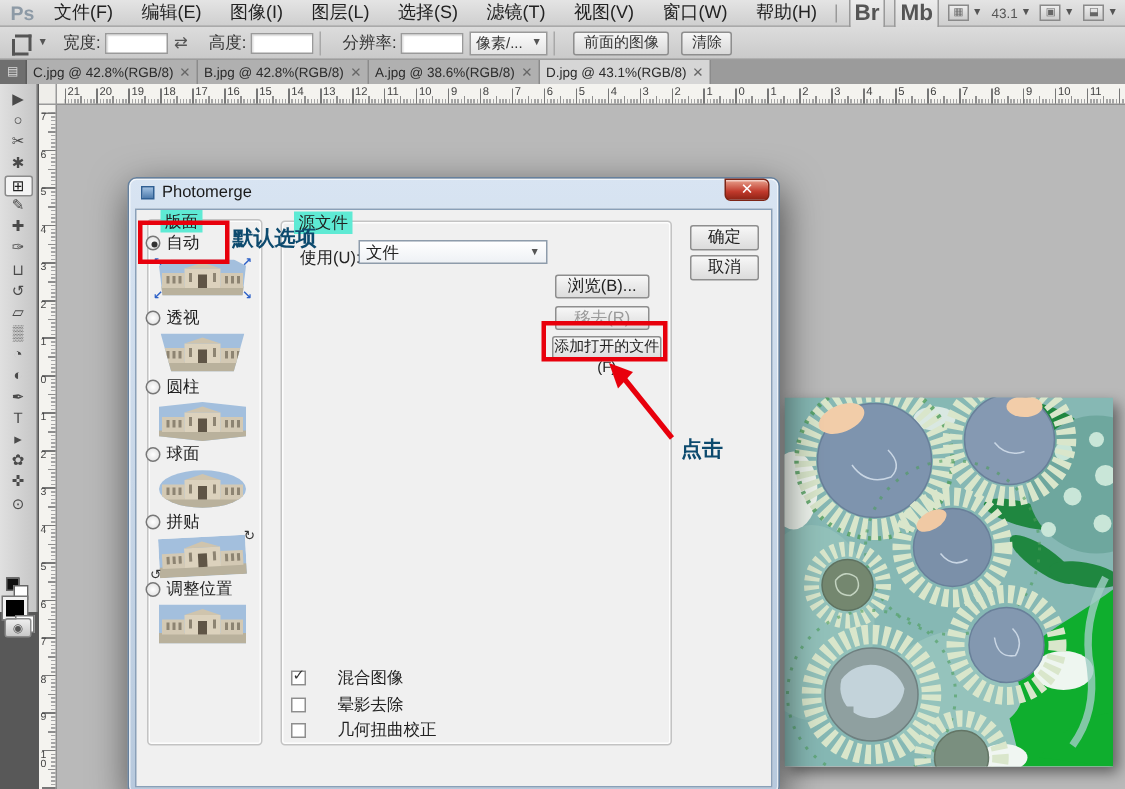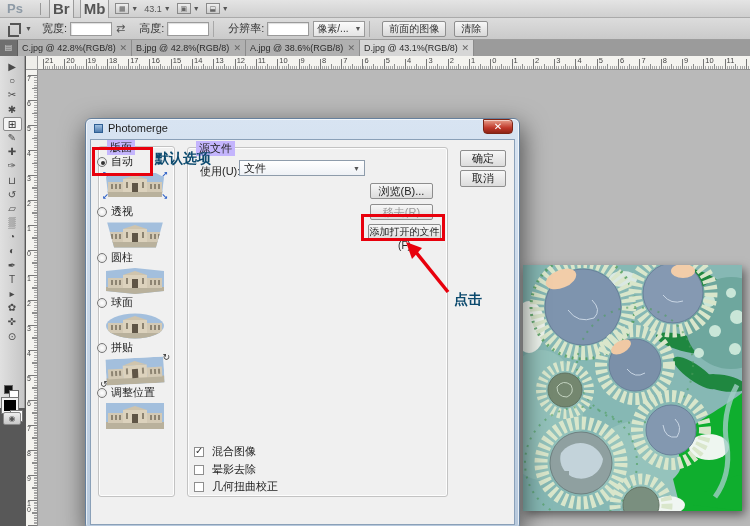--- a/index.html
+++ b/index.html
@@ -95,21 +95,21 @@
   .pm-title { position:absolute; left:8px; top:3px; display:flex; align-items:center; gap:5px;
     font-size:11px; color:#1a1a1a; }
   .pm-title-icon { width:9px; height:9px; background:linear-gradient(#9fc0e2,#4f7cad); border:1px solid #2f5f93; }
   .pm-close { position:absolute; right:6px; top:0; width:30px; height:15px;
     background:linear-gradient(#e8a08c,#c0392b 60%,#8e2416); border:1px solid #7c2516;
     border-radius:0 4px 4px 4px; color:#fff; font-size:10px; font-weight:bold; text-align:center; line-height:14px;
     box-shadow:inset 0 1px 0 rgba(255,255,255,.5); }
   .pm-client { position:absolute; left:4px; top:20px; right:4px; bottom:4px; background:#f0f0f0;
     border:1px solid #8aa0b8; font-size:11px; color:#222; }
   .groupbox { position:absolute; border:1px solid #c3c3c3; border-radius:3px; box-shadow:inset 0 0 0 1px #fdfdfd; }
-  .group-label { position:absolute; top:-7px; left:8px; background:#c4b5fd; padding:0 3px; font-size:11px; }
+  .group-label { position:absolute; top:-7px; left:8px; background:#5eead4; padding:0 3px; font-size:11px; }
   .gb-layout { left:7px; top:6px; width:77px; height:351px; }
   .gb-source { left:96px; top:7px; width:261px; height:350px; }
   .pm-option { position:absolute; left:6px; width:68px; }
   .radio { display:inline-block; width:10px; height:10px; border:1px solid #777; border-radius:50%;
     background:radial-gradient(#fff,#dcdcdc); vertical-align:-2px; position:relative; }
   .pm-option.selected .radio:after { content:""; position:absolute; left:2.5px; top:2.5px; width:4px; height:4px;
     border-radius:50%; background:#333; }
   .opt-label { font-size:11px; margin-left:4px; }
   .thumb { position:relative; width:58px; height:27px; margin:3px 0 0 9px; }
   .thumb-img { width:58px; height:26px; }
@@ -125,41 +125,52 @@
     border:1px solid #8e9cab; display:flex; align-items:center; justify-content:space-between; padding:0 4px; font-size:11px; }
   .file-list { position:absolute; left:148px; top:40px; width:122px; height:254px; background:#fff;
     border:1px solid #8e9cab; box-shadow:inset 1px 1px 2px #e2e2e2; padding:2px 5px; font-size:11px; line-height:13px; }
   .pm-btn { position:absolute; height:16px; border:1px solid #8e8e8e; border-radius:2px;
     background:linear-gradient(#f7f7f7,#dcdcdc); font-size:11px; text-align:center; line-height:14px; }
   .btn-browse { left:279px; top:43px; width:63px; }
   .btn-remove { left:279px; top:64px; width:63px; color:#9a9a9a; }
   .btn-add    { left:277px; top:84px; width:73px; font-size:10px; }
   .btn-ok     { left:369px; top:10px; width:46px; height:17px; }
   .btn-cancel { left:369px; top:30px; width:46px; height:17px; }
-  .pm-checkrow { position:absolute; left:103px; display:flex; align-items:center; gap:8px; }
+  .pm-checkrow { position:absolute; left:103px; display:flex; align-items:center; gap:21px; }
   .cr1{top:304px;} .cr2{top:322px;} .cr3{top:339px;}
   .pm-check { width:10px; height:10px; background:#fff; border:1px solid #8e8e8e; position:relative; }
   .pm-check.checked:after { content:"✓"; position:absolute; left:0; top:-3px; font-size:10px; color:#333; font-weight:bold; }
   
   .anno { position:absolute; z-index:10; }
   .anno-box { border:3px solid #e8000c; }
   .anno-box1 { left:92px; top:147px; width:61px; height:29px; }
   .anno-box2 { left:361px; top:214px; width:84px; height:27px; }
   .anno-text { color:#0c4a6e; font-weight:bold; font-size:14px; white-space:nowrap; }
   .anno-text1 { left:155px; top:150px; }
   .anno-text2 { left:454px; top:291px; }
   .anno-arrow { left:398px; top:238px; }
 </style>
 </head>
 <body>
 
 <div id="app">
 
   <div class="menu-bar">
     <span class="ps-logo">Ps</span>
+    <div class="menu-items">
+      <span>文件(F)</span>
+      <span>编辑(E)</span>
+      <span>图像(I)</span>
+      <span>图层(L)</span>
+      <span>选择(S)</span>
+      <span>滤镜(T)</span>
+      <span>视图(V)</span>
+      <span>窗口(W)</span>
+      <span>帮助(H)</span>
+    </div>
     <div class="appbar-right">
       <span class="appbar-sep"></span>
       <span class="mini-btn">Br</span>
       <span class="mini-btn">Mb</span>
       <span class="icon-btn">
           <span class="glyph-box">▦</span>
           <span class="dd-arrow">▼</span>
         </span>
       <span class="icon-btn">
           <span>43.1</span>

